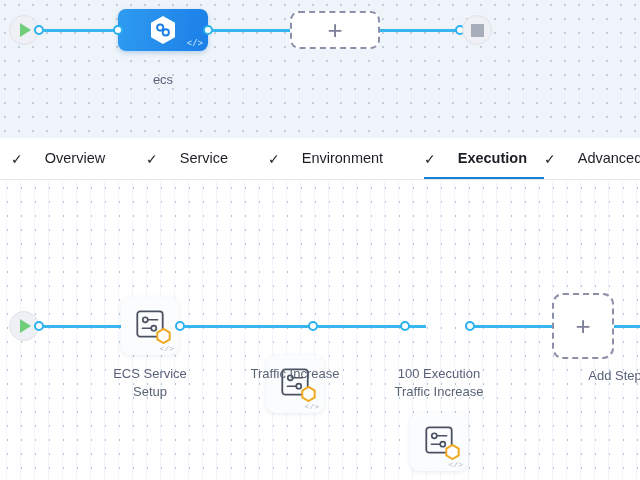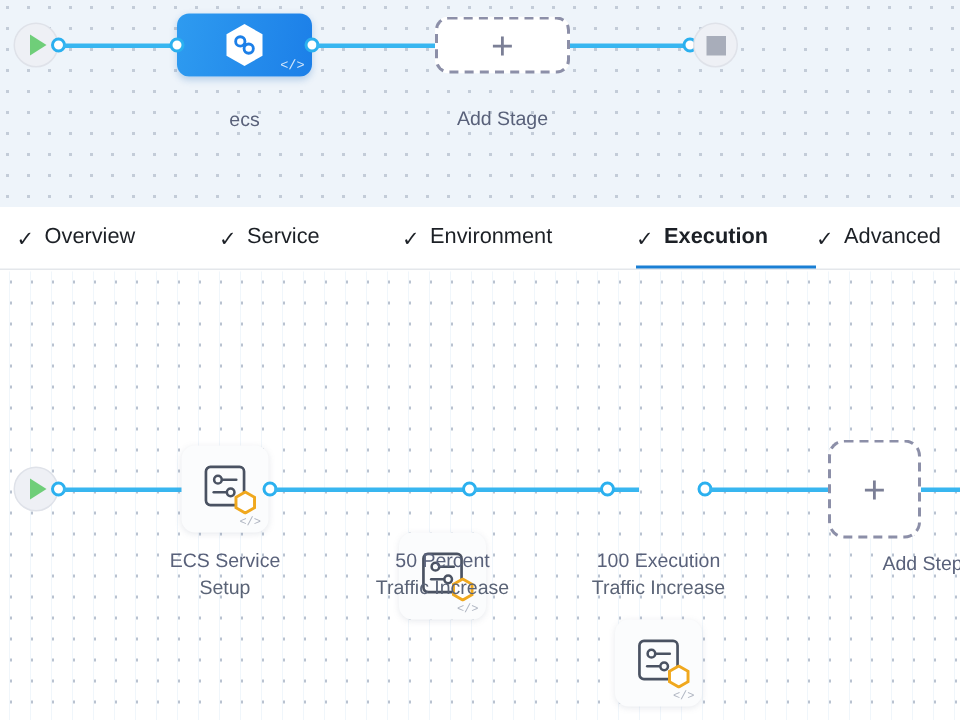--- a/index.html
+++ b/index.html
@@ -33,21 +33,21 @@
     overflow: hidden;
   }
   .tab {
     display: flex; align-items: center; gap: 7px;
     height: 42px; position: relative;
     padding: 0 0 0 0;
     color: #1c2026; font-size: 14.5px;
     flex: none;
   }
   .tab .check { font-size: 14px; line-height: 1; color: #1c2026; }
-  .tab-label { line-height: 1; }
+  .tab-label { line-height: 1; margin-left: 15px; }
   .tab.active .tab-label { font-weight: bold; }
   .tab.active::after {
     content: ""; position: absolute; left: 0; right: 0; bottom: 0;
     height: 3px; background: #1a7fd4;
   }
 
   
   .step-canvas {
     position: absolute; left: 0; top: 181px; width: 640px; height: 299px;
     background-color: #ffffff;
@@ -158,21 +158,20 @@
     <div class="abs port" style="left:113px; top:25px;"></div>
     <div class="abs port" style="left:203px; top:25px;"></div>
 
     <div class="node-caption" style="left:118px; top:71px; width:90px;">ecs</div>
 
     <div class="abs wire" style="left:211px; top:28.5px; width:80px;"></div>
 
     <div class="abs add-box" style="left:290px; top:11px; width:90px; height:38px; border-radius:9px;">
       <span class="plus">+</span>
     </div>
-    <div class="node-caption" style="left:285px; top:70px; width:100px;">Add Stage</div>
 
     <div class="abs wire" style="left:380px; top:28.5px; width:80px;"></div>
     <div class="abs port" style="left:455px; top:25px;"></div>
 
     <div class="abs terminal" style="left:462px; top:15px;">
       <div class="stop-sq"></div>
     </div>
   </div>
 
   <div class="tab-bar">
@@ -247,21 +246,20 @@
       </span>
       <span class="abs" style="right:8px; bottom:7px;">
         <svg viewBox="0 0 16 17" width="15" height="16">
           <polygon points="8,1 14.6,4.8 14.6,12.2 8,16 1.4,12.2 1.4,4.8" fill="#ffffff" stroke="#f0a81e" stroke-width="2.1"></polygon>
         </svg>
       </span>
       <span class="step-code">&lt;/&gt;</span>
     </div>
     <div class="abs port" style="left:308px; top:140px;"></div>
     <div class="node-caption" style="left:231px; top:184px; width:128px;">
-      <div>50 Percent</div>
       <div class="caption-sub">Traffic Increase</div>
     </div>
 
     <div class="abs wire" style="left:316px; top:143.5px; width:110px;"></div>
 
     <div class="abs step-card" style="left:410px; top:116px;">
       <span>
         <svg viewBox="0 0 34 34" width="32" height="32">
           <rect x="3.5" y="3.5" width="27" height="27" rx="3.2" fill="none" stroke="#4a5262" stroke-width="1.9"></rect>
           <g stroke="#4a5262" stroke-width="1.8" fill="none" stroke-linecap="round">

